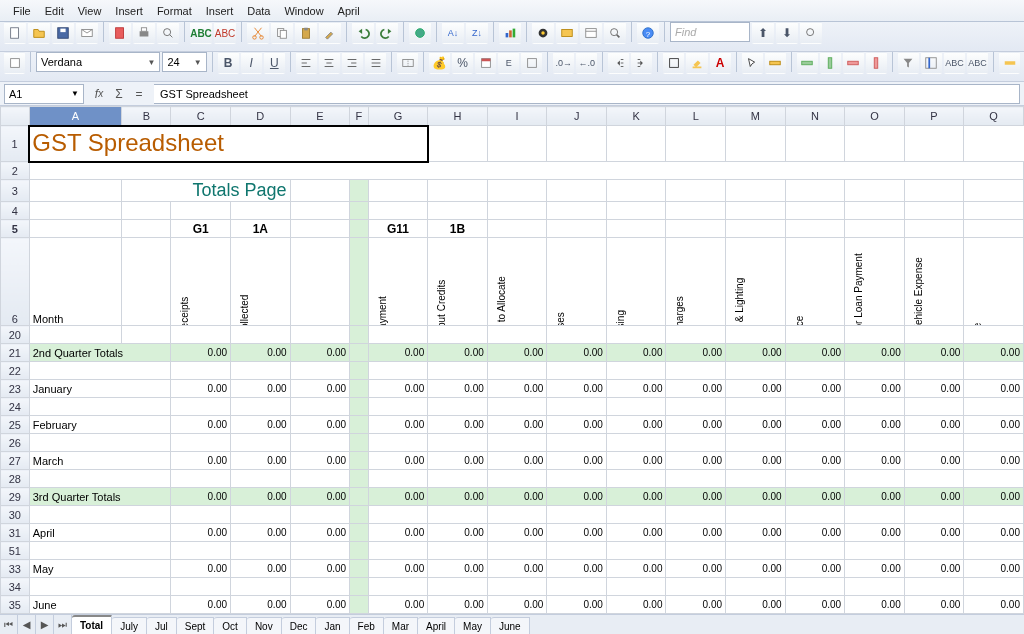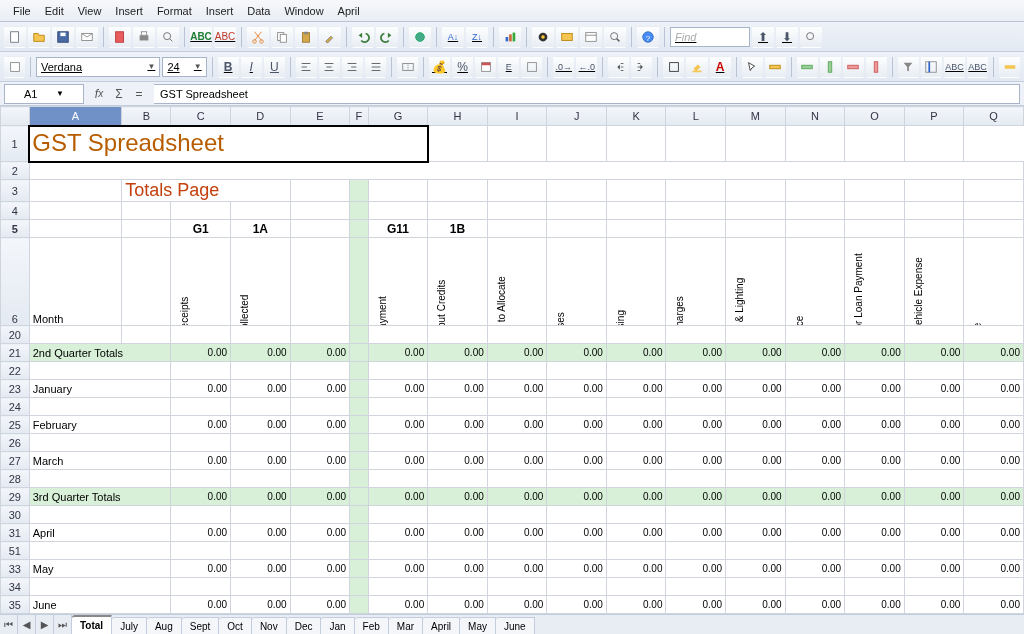--- a/index.html
+++ b/index.html
@@ -1,50 +1,50 @@
 <!DOCTYPE html>
 <html><head>
 <meta charset="utf-8">
 <style>
   * { box-sizing: border-box; margin:0; padding:0; }
   body { font-family: Arial, sans-serif; font-size:11px; background:#fff; overflow:hidden; width:1024px; height:634px; }
   
   .menubar { background:linear-gradient(#f6f8fb,#e9eef5); border-bottom:1px solid #b8c4d6; height:22px; display:flex; align-items:center; padding:0 6px; color:#222; }
   .menubar .mitem { padding:2px 7px; cursor:default; }
   
-  .toolbar { background:linear-gradient(#eef2f8,#e3e9f3); border-bottom:1px solid #c4cddd; height:30px; display:flex; align-items:center; padding:0 4px; gap:2px;text-decoration:underline; }
+  .toolbar { background:linear-gradient(#eef2f8,#e3e9f3); border-bottom:1px solid #c4cddd; height:30px; display:flex; padding:0 4px; gap:2px; }
   .tbtn { width:22px; height:22px; border:1px solid transparent; border-radius:2px; display:flex; align-items:center; justify-content:center; font-size:12px; color:#4a5568; cursor:default; background:linear-gradient(#fdfefe,#e8edf4);}
   .tbtn svg { width:14px; height:14px; }
   .tsep { width:1px; height:20px; background:#b8c4d6; margin:0 3px; }
   .combo { height:20px; border:1px solid #a8b5c8; background:#fff; font-size:11px; display:flex; align-items:center; padding:0 4px; position:relative; }
   .combo .arrow { margin-left:auto; font-size:8px; color:#555; }
   .findbox { width:80px; height:20px; border:1px solid #a8b5c8; background:#fff; color:#aaa; font-style:italic; padding:0 4px; display:flex; align-items:center;}
   
   .fbar { background:#eef2f8; border-bottom:1px solid #c4cddd; height:24px; display:flex; align-items:center; padding:0 4px; gap:0px; }
-  .namebox { width:80px; height:20px; border:1px solid #a8b5c8; background:#fff; display:flex; align-items:center; padding:0 19px;}
+  .namebox { width:80px; height:20px; border:1px solid #a8b5c8; background:#fff; display:flex; align-items:center; padding:0 4px;}
   .namebox .arrow { margin-left:auto; font-size:8px;}
   .fxicons { display:flex; gap:2px; margin:0 6px; }
   .fxicons span { width:18px; height:18px; display:flex; align-items:center; justify-content:center; font-size:12px; color:#555; }
   .formulain { flex:1; height:20px; border:1px solid #a8b5c8; border-left:none; background:#fff; padding:0 6px; display:flex; align-items:center;}
   
   .sheet-wrap { position:relative; height:calc(634px - 22px - 30px - 30px - 24px - 20px); overflow:hidden; background:#fff; }
   table.sheet { border-collapse:collapse; table-layout:fixed; width:1024px; }
   table.sheet th, table.sheet td { border:1px solid #d0d5dd; height:18px; padding:0 3px; white-space:nowrap; overflow:hidden; }
   table.sheet thead th { background:linear-gradient(#f3f6fb,#e4eaf2); font-weight:normal; color:#334; text-align:center; height:19px; font-size:11px; }
   table.sheet .rowhead { background:linear-gradient(#f3f6fb,#e4eaf2); text-align:center; color:#334; width:28px; font-size:11px;}
   table.sheet thead th.sel { background:#6f91c7; color:#fff; }
   .corner { background:#e4eaf2; width:28px; }
   
   .cA{width:90px;} .cB{width:48px;} .cC{width:58px;} .cD{width:58px;} .cE{width:58px;} .cF{width:18px;}
   .cG{width:58px;} .cH{width:58px;} .cI{width:58px;} .cJ{width:58px;} .cK{width:58px;} .cL{width:58px;}
   .cM{width:58px;} .cN{width:58px;} .cO{width:58px;} .cP{width:58px;} .cQ{width:58px;}
   .title-cell { position:relative; height:36px!important; }
   .title-sel { border:2px solid #000!important; }
   .title-text { position:absolute; left:2px; top:2px; font-family:Verdana,sans-serif; font-size:24px; color:#b85c00; white-space:nowrap;}
-  .totals-page { color:#c2410c; font-size:18px; text-align:left;}
+  .totals-page { color:#0f766e; font-size:18px; text-align:right;}
   .hdr5 td { font-weight:bold; text-align:center; font-size:12px;}
   .hdr6 td { height:88px!important; vertical-align:bottom; padding-bottom:4px;}
   .rot { transform:rotate(-90deg); transform-origin:center; display:inline-block; font-size:10px; white-space:nowrap; width:80px; text-align:left; margin-left:-30px;}
   .month-lbl { font-size:11px; vertical-align:bottom;}
   .num { text-align:right; font-size:10px;}
   .qrow td { background:#d8f0d8;margin-top:17px; }
   .green td.green, td.greenband { background:#d8f0d8;}
   .uline td { border-bottom:1px solid #333;}
   
   .tabbar { height:20px; background:#e8edf4; border-top:1px solid #c4cddd; display:flex; align-items:stretch; font-size:10px; }
@@ -863,21 +863,21 @@
 <div class="tabbar">
   <div class="tabnav">
     <div>⏮</div>
     <div>◀</div>
     <div>▶</div>
     <div>⏭</div>
   </div>
   <div id="tabs-host" style="display:flex;">
       <div class="stab active">Total</div>
       <div class="stab">July</div>
-      <div class="stab">Aug</div>
+      <div class="stab">Jul</div>
       <div class="stab">Sept</div>
       <div class="stab">Oct</div>
       <div class="stab">Nov</div>
       <div class="stab">Dec</div>
       <div class="stab">Jan</div>
       <div class="stab">Feb</div>
       <div class="stab">Mar</div>
       <div class="stab">April</div>
       <div class="stab">May</div>
       <div class="stab">June</div>

